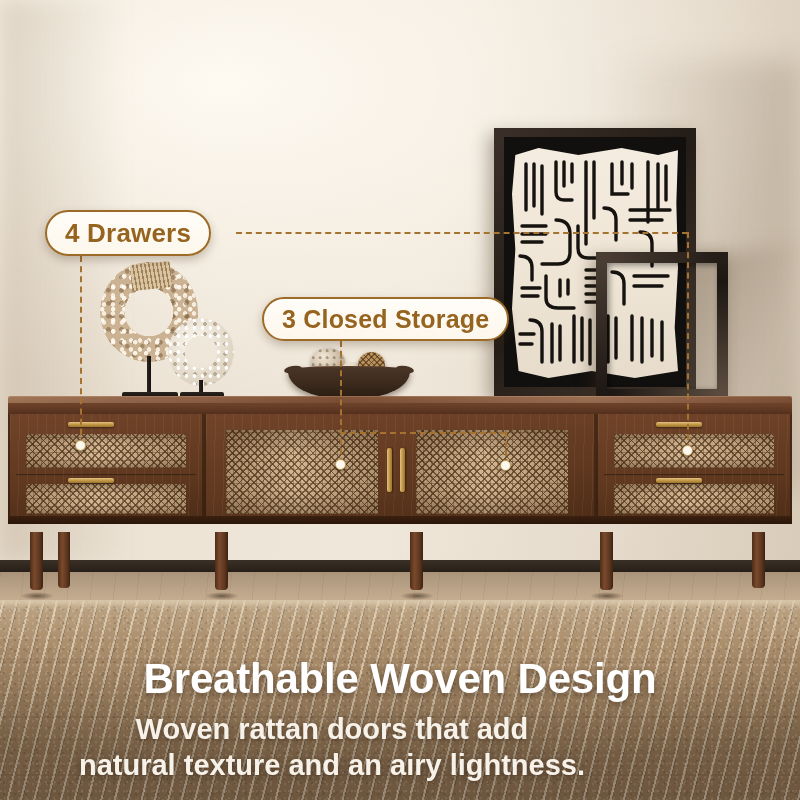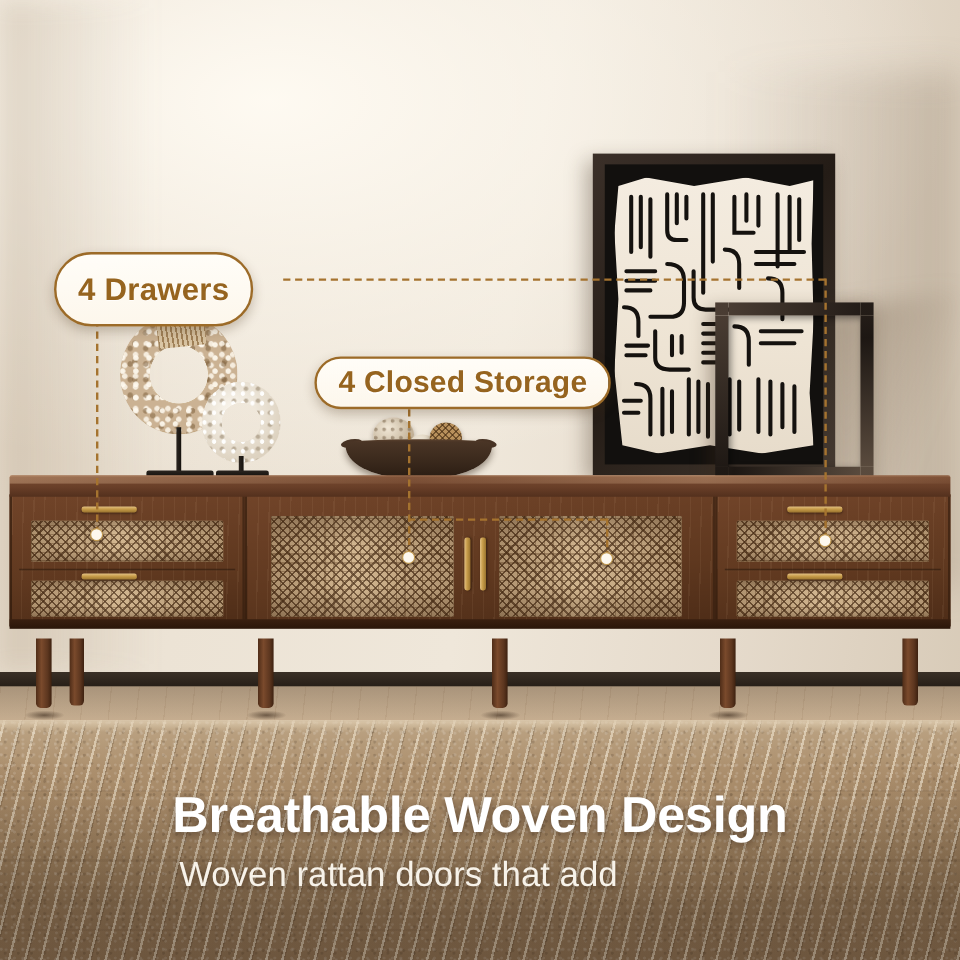--- a/index.html
+++ b/index.html
@@ -206,31 +206,31 @@
   .dot{position:absolute;width:11px;height:11px;border-radius:50%;
     background:#fdf8ee;box-shadow:0 0 0 2px #b4accf00, 0 1px 3px rgba(40,24,12,.6);
     border:1.5px solid #c29a52;}
   .badge{position:absolute;display:flex;align-items:center;justify-content:center;
     background:linear-gradient(180deg,#fffdf8 0%,#fdf7ec 100%);
     border:2.5px solid #9c6b28;border-radius:999px;
     box-shadow:0 4px 10px rgba(70,48,22,.28);
     padding:0 18px;white-space:nowrap;}
   .badge span{font-weight:bold;color:#96641f;letter-spacing:.2px;
     text-shadow:0 1px 0 rgba(255,255,255,.7);}
-  #badge-drawers{left:45px;top:210px;height:62px;}
+  #badge-drawers{left:45px;top:210px;height:46px;}
   #badge-drawers span{font-size:26px;}
   #badge-storage{left:262px;top:297px;height:44px;}
   #badge-storage span{font-size:25px;}
 
   
   .headline{position:absolute;left:0;top:655px;width:800px;text-align:center;
     font-size:42px;font-weight:bold;color:#ffffff;letter-spacing:-.2px;
     text-shadow:0 2px 7px rgba(45,28,14,.55);}
   .subline{position:absolute;left:0;width:664px;text-align:center;
-    font-size:29px;color:#f7f2e9;line-height:1.22;font-weight:400;
+    font-size:29px;color:#f7f2e9;line-height:1.22;font-weight:700;
     text-shadow:0 2px 6px rgba(45,28,14,.5);}
   #sub1{top:712px;}
   #sub2{top:748px;}
 </style>
 </head>
 <body>
 
 <div id="scene">
 
   <div class="wall"></div>
@@ -379,19 +379,20 @@
   <div class="dash-v" style="left:340px;top:341px;height:123px;"></div>
   <div class="dot" style="left:335px;top:459px;"></div>
   <div class="dash-h" style="left:340px;top:432px;width:166px;"></div>
   <div class="dash-v" style="left:505px;top:432px;height:33px;"></div>
   <div class="dot" style="left:500px;top:460px;"></div>
 
   <div class="badge" id="badge-drawers">
     <span>4 Drawers</span>
   </div>
   <div class="badge" id="badge-storage">
-    <span>4 Closed Storage</span>
+    <span>3 Closed Storage</span>
   </div>
 
   <div class="headline">Breathable Woven Design</div>
   <div class="subline" id="sub1">Woven rattan doors that add</div>
+  <div class="subline" id="sub2">natural texture and an airy lightness.</div>
 
 </div>
 
 </body></html>

